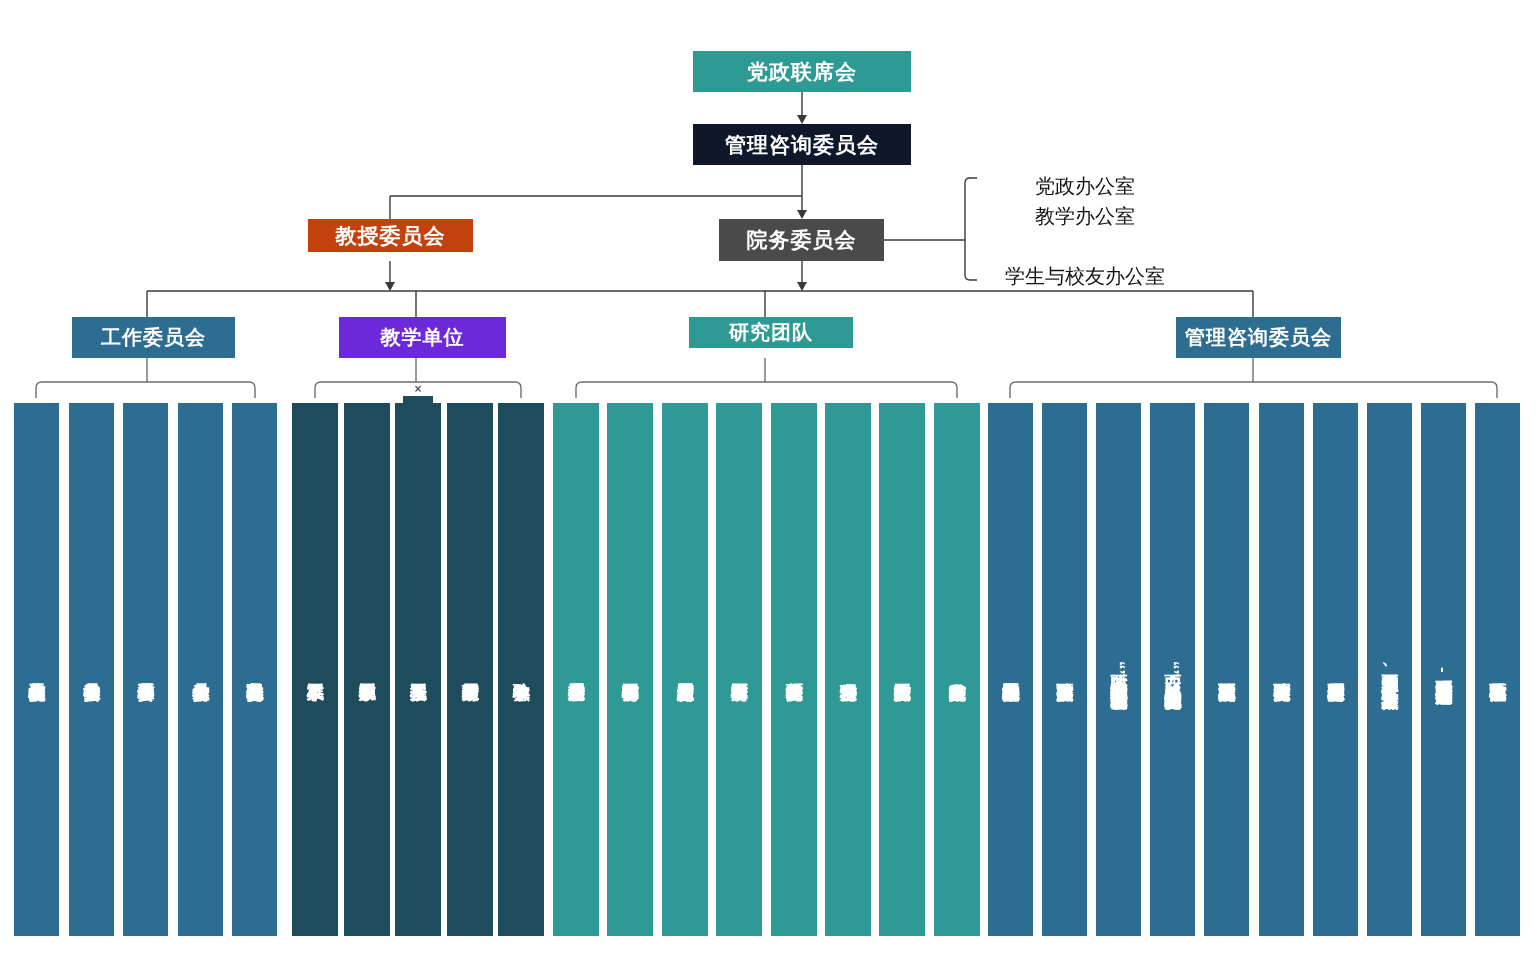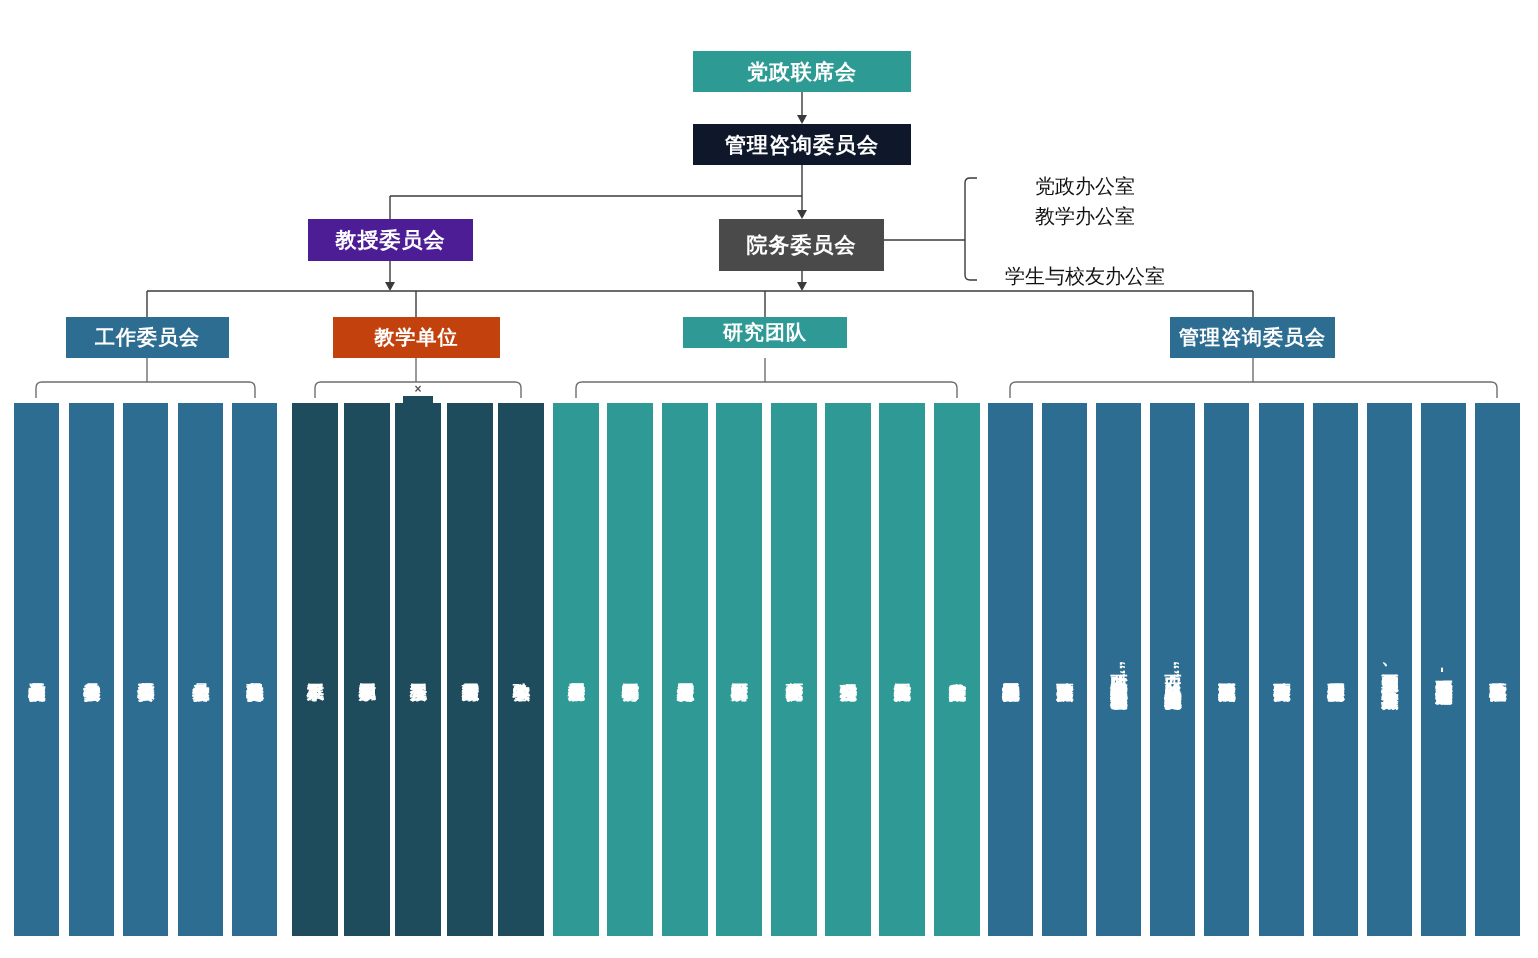--- a/index.html
+++ b/index.html
@@ -7,21 +7,21 @@
     position:relative;width:1538px;height:958px;background:#ffffff;overflow:hidden;
     font-family:"Liberation Sans",sans-serif;
   }
   svg.connectors{position:absolute;left:0;top:0;pointer-events:none;}
   .node{
     position:absolute;display:flex;align-items:center;justify-content:center;
     color:#ffffff;font-weight:bold;font-size:21px;letter-spacing:1px;
   }
   .header{
     position:absolute;display:flex;align-items:center;justify-content:center;
-    color:#ffffff;font-weight:bold;font-size:20px;letter-spacing:1px;
+    color:#ffffff;font-weight:bold;font-size:20px;letter-spacing:1px;margin-left:6px;
   }
   .office{
     position:absolute;left:985px;width:200px;height:30px;line-height:30px;
     color:#111111;font-size:20px;white-space:nowrap;text-align:center;
   }
   .bar{
     position:absolute;top:403px;height:533px;
     display:flex;align-items:center;justify-content:center;overflow:hidden;
   }
   .bar span{
@@ -75,42 +75,42 @@
   </svg>
 
   <div class="node" style="left:693px;top:51px;width:218px;height:41px;background:#2E9A94;align-items:center;">
     <span>党政联席会</span>
   </div>
 
   <div class="node" style="left:693px;top:124px;width:218px;height:41px;background:#0f172a;">
     <span>管理咨询委员会</span>
   </div>
 
-  <div class="node" style="left:308px;top:219px;width:165px;height:42px;background:#4c1d95;">
+  <div class="node" style="left:308px;top:219px;width:165px;height:33px;background:#c2410c;">
     <span>教授委员会</span>
   </div>
 
-  <div class="node" style="left:719px;top:219px;width:165px;height:52px;background:#4A4A4A;">
+  <div class="node" style="left:719px;top:219px;width:165px;height:42px;background:#4A4A4A;">
     <span>院务委员会</span>
   </div>
 
   <div class="office" style="top:171px;">
     <span>党政办公室</span>
   </div>
   <div class="office" style="top:201px;">
     <span>教学办公室</span>
   </div>
   <div class="office" style="top:261px;">
     <span>学生与校友办公室</span>
   </div>
 
   <div class="header" style="left:66px;top:317px;width:163px;height:41px;background:#2E6D92;">
     <span>工作委员会</span>
   </div>
-  <div class="header" style="left:333px;top:317px;width:167px;height:41px;background:#c2410c;">
+  <div class="header" style="left:333px;top:317px;width:167px;height:41px;background:#6d28d9;">
     <span>教学单位</span>
   </div>
   <div class="header" style="left:683px;top:317px;width:164px;height:31px;background:#2F9A95;">
     <span>研究团队</span>
   </div>
   <div class="header" style="left:1170px;top:317px;width:165px;height:41px;background:#2E6D92;">
     <span>管理咨询委员会</span>
   </div>
 
   <div>

